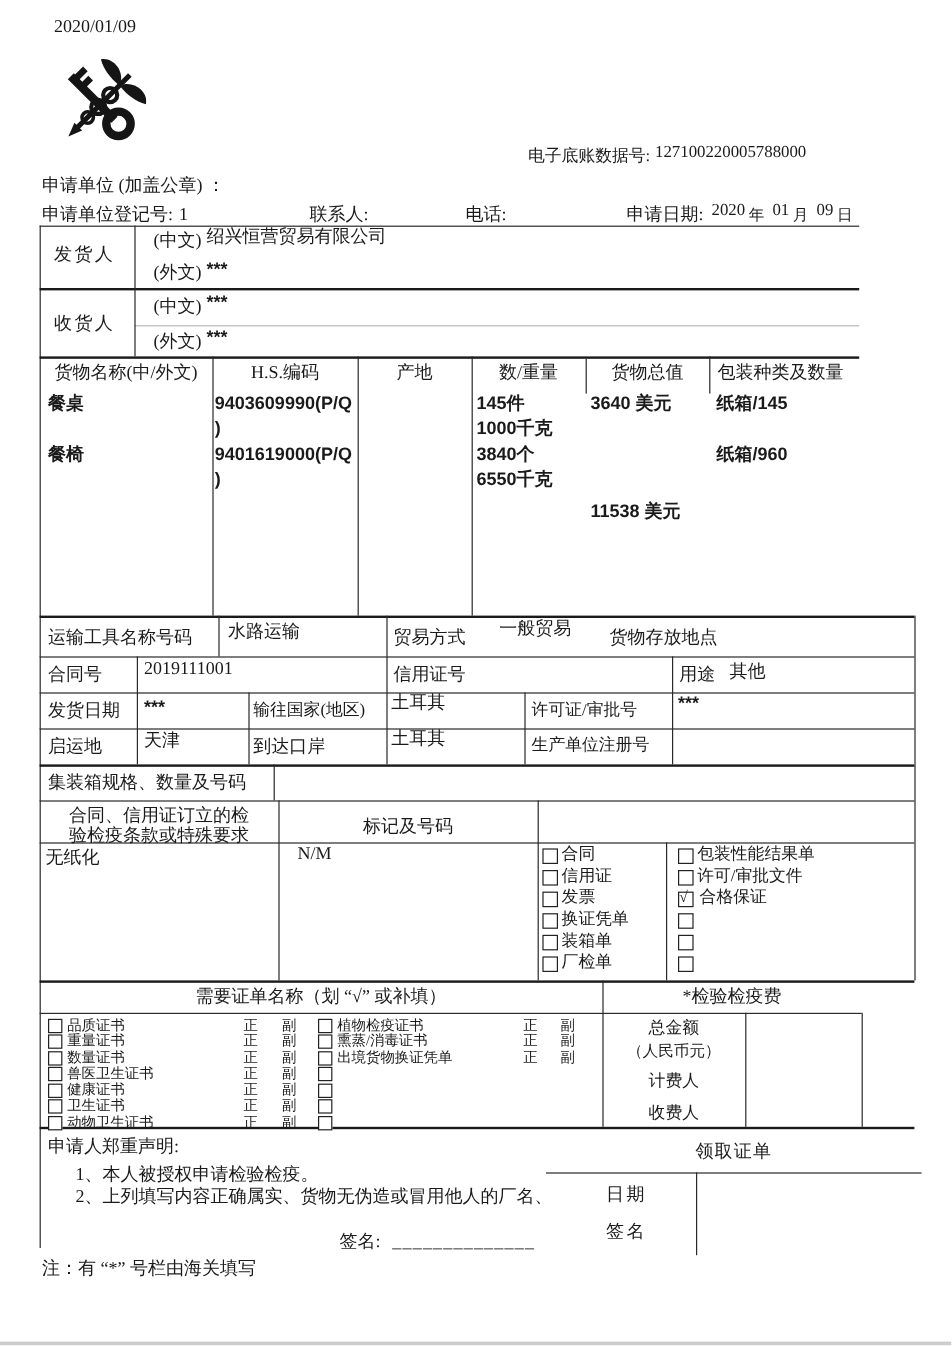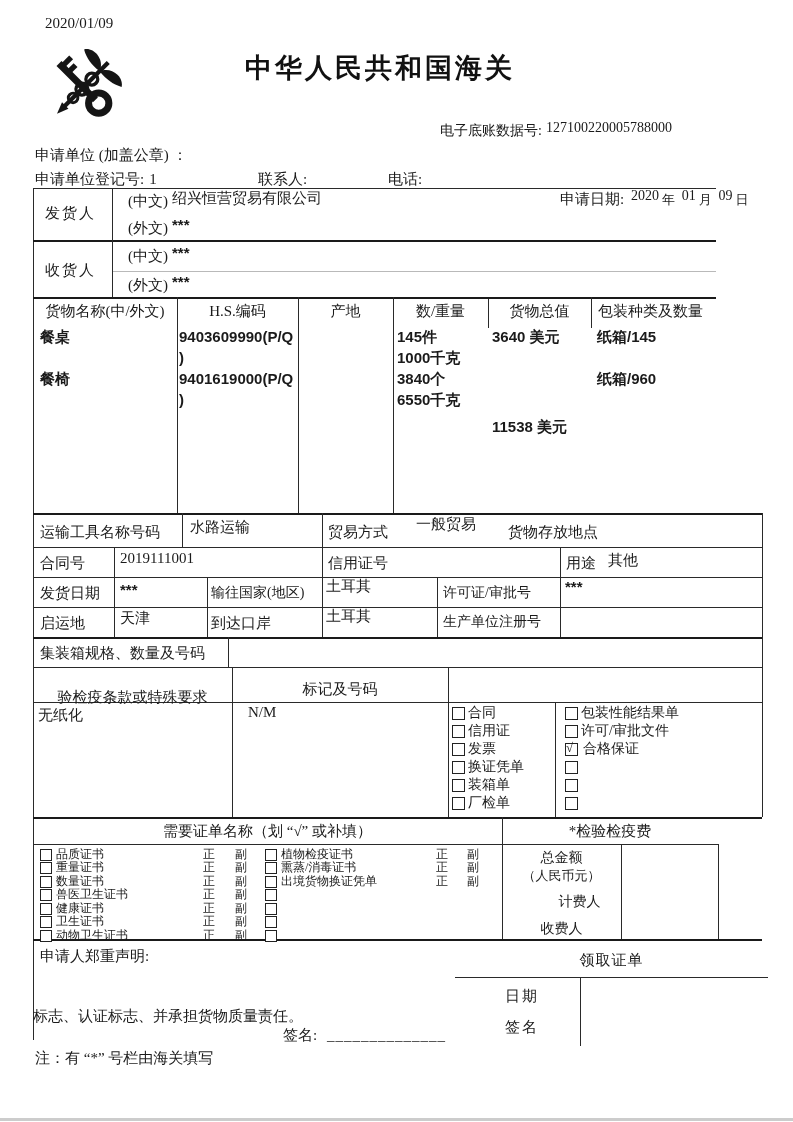--- a/index.html
+++ b/index.html
@@ -46,33 +46,32 @@
         <polygon points="49.8,97 44,82 55.6,82"></polygon>
         <path d="M52 16 C60 4 78 4 84 14 C74 20 62 21 52 20 Z"></path>
         <path d="M48 16 C40 4 22 4 16 14 C26 20 38 21 48 20 Z"></path>
         <circle cx="50" cy="34" r="7.5" fill="none" stroke="#151515" stroke-width="4.5"></circle>
         <circle cx="50" cy="52" r="7.5" fill="none" stroke="#151515" stroke-width="4.5"></circle>
         <circle cx="50" cy="68" r="6" fill="none" stroke="#151515" stroke-width="4"></circle>
       </g>
     </svg>
   </div>
 
-  <div class="title" style="top:50px;font-size:27px;letter-spacing:3px;">中华人民共和国海关</div>
 
   <div class="t s14" style="left:440px;top:123px;">
     <span>电子底账数据号:</span><span class="v" style="position:relative;top:-3px;margin-left:4px;font-size:14px;">127100220005788000</span>
   </div>
 
   <div class="t" style="left:35px;top:146px;">申请单位 (加盖公章) ：</div>
   <div class="t" style="left:35px;top:170px;">
     <span>申请单位登记号:</span><span class="v" style="margin-left:5px;">1</span>
   </div>
   <div class="t" style="left:258px;top:170px;">联系人:</div>
   <div class="t" style="left:388px;top:170px;">电话:</div>
-  <div class="t" style="left:560px;top:170px;margin-top:20px;">
+  <div class="t" style="left:522px;top:170px;">
     <span>申请日期:</span>
     <span class="raise">2020</span><span class="unit">年</span>
     <span class="raise">01</span><span class="unit">月</span>
     <span class="raise">09</span><span class="unit">日</span>
   </div>
 
   <div class="vl" style="left:33px;top:188px;height:852px;"></div>
   <div class="hl" style="left:33px;top:188px;width:683px;"></div>
   <div class="hl2" style="left:33px;top:240px;width:683px;"></div>
   <div class="hlg" style="left:112px;top:271px;width:604px;"></div>
@@ -174,20 +173,21 @@
   <div class="t fv" style="left:565px;top:578px;">***</div>
 
   <div class="t" style="left:40px;top:614px;">启运地</div>
   <div class="t v" style="left:120px;top:609px;">天津</div>
   <div class="t" style="left:211px;top:614px;">到达口岸</div>
   <div class="t v" style="left:326px;top:607px;">土耳其</div>
   <div class="t lbl14" style="left:443px;top:614px;">生产单位注册号</div>
 
   <div class="t" style="left:40px;top:644px;">集装箱规格、数量及号码</div>
 
+  <div class="t ctr" style="left:33px;top:671px;width:199px;">合同、信用证订立的检</div>
   <div class="t ctr" style="left:33px;top:688px;width:199px;">验检疫条款或特殊要求</div>
   <div class="t ctr" style="left:232px;top:680px;width:216px;">标记及号码</div>
   <div class="t v" style="left:38px;top:706px;">无纸化</div>
   <div class="t v" style="left:248px;top:703px;">N/M</div>
 
   <span class="cb" style="left:452px;top:707px;">
       <i></i>
     </span>
   <div class="t lbl14" style="left:468px;top:705px;">合同</div>
   <span class="cb" style="left:452px;top:725px;">
@@ -277,25 +277,26 @@
   <div class="t s12" style="left:281px;top:874px;">出境货物换证凭单</div>
   <div class="t s12" style="left:436px;top:874px;">正</div>
   <div class="t s12" style="left:467px;top:874px;">副</div>
   <span class="cbs" style="left:265px;top:889px;"></span>
   <span class="cbs" style="left:265px;top:903px;"></span>
   <span class="cbs" style="left:265px;top:916px;"></span>
   <span class="cbs" style="left:265px;top:930px;"></span>
 
   <div class="t ctr s14" style="left:502px;top:850px;width:119px;">总金额</div>
   <div class="t ctr s13" style="left:502px;top:868px;width:119px;">（人民币元）</div>
-  <div class="t ctr s14" style="left:520px;top:894px;width:119px;">计费人</div>
+  <div class="t ctr s14" style="left:502px;top:894px;width:119px;">计费人</div>
   <div class="t ctr s14" style="left:502px;top:921px;width:119px;">收费人</div>
 
   <div class="t" style="left:40px;top:947px;">申请人郑重声明:</div>
-  <div class="t" style="left:33px;top:1007px;">标志、认证标志、并承担货物质量责任。</div>
+  <div class="t" style="left:63px;top:970px;">1、本人被授权申请检验检疫。</div>
+  <div class="t" style="left:63px;top:989px;">2、上列填写内容正确属实、货物无伪造或冒用他人的厂名、</div>
   <div class="t" style="left:283px;top:1026px;">
     <span>签名:</span>
     <span style="margin-left:6px;letter-spacing:1px;">______________</span>
   </div>
 
   <div class="t ctr" style="left:455px;top:951px;width:313px;letter-spacing:1px;">领取证单</div>
   <div class="t" style="left:505px;top:987px;letter-spacing:2px;">日期</div>
   <div class="t" style="left:505px;top:1018px;letter-spacing:2px;">签名</div>
 
   <div class="t" style="left:35px;top:1049px;">注：有 “*” 号栏由海关填写</div>

